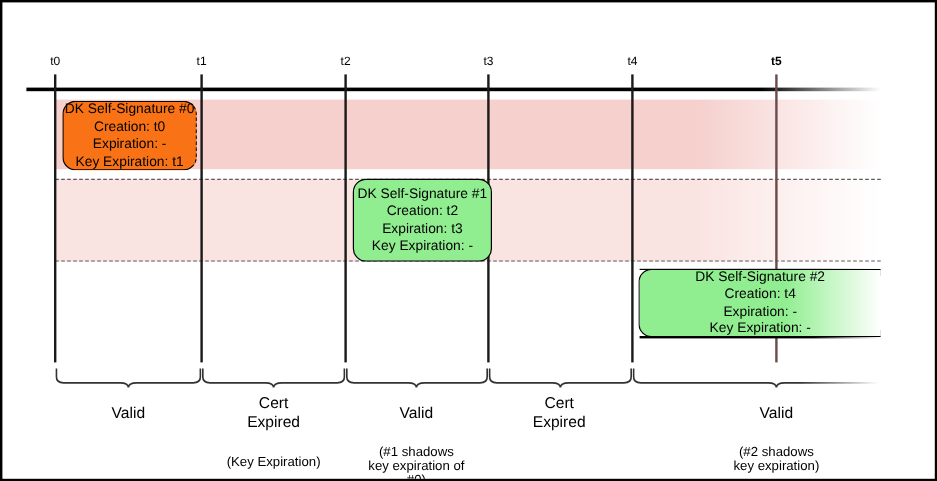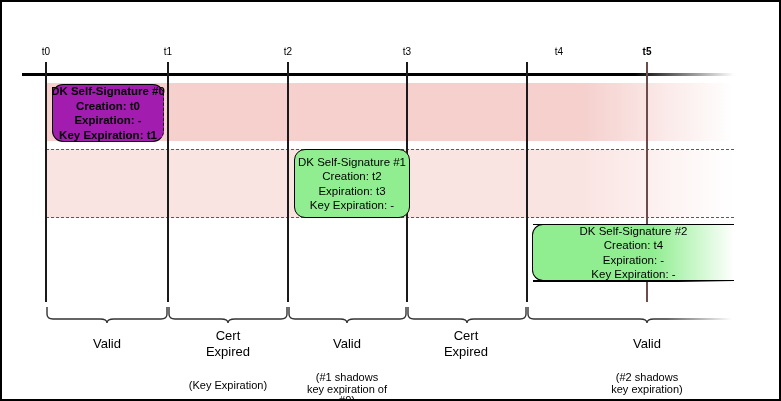--- a/index.html
+++ b/index.html
@@ -76,24 +76,23 @@
     justify-content: center;
     font-size: 11.5px;
     line-height: 14.5px;
     color: #000000;
     text-align: center;
     padding: 4px 8px;
   }
   .sig-box .ln { white-space: nowrap; }
 
   .sig-box-0 {
-    background: #a21caf;
+    background: #f97316;
     border: 1.5px solid #000000;
     border-right-style: dashed;
-    font-weight: bold;
   }
   .sig-box-1 {
     background: #90ee90;
     border: 1.5px solid #000000;
   }
   .sig-box-2 {
     background: linear-gradient(to right,
         #90ee90 0%, #90ee90 60%, rgba(144,238,144,0) 100%);
     border: 1.5px solid #000000;
     border-right: none;
@@ -141,21 +140,21 @@
 <body>
 
 <div id="canvas">
 
   <div class="axis"></div>
 
   <div class="tick-label" style="left:44px;  top:44px;">t0</div>
   <div class="tick-label" style="left:166px; top:44px;">t1</div>
   <div class="tick-label" style="left:286px; top:44px;text-align:center;">t2</div>
   <div class="tick-label" style="left:405px; top:44px;">t3</div>
-  <div class="tick-label" style="left:525px; top:44px;margin-left:32px;">t4</div>
+  <div class="tick-label" style="left:525px; top:44px;">t4</div>
   <div class="tick-label" style="left:645px; top:44px;font-weight:bold;">t5</div>
 
   <div class="band band-0" style="left:44px;  top:81px;  width:688px; height:58px;"></div>
 
   <div class="band band-1 band-dashed-top band-dashed-bot" style="left:44px; top:147px; width:688px; height:69px;"></div>
 
   <div class="tick-line" style="left:43px;  top:60px; height:240px;"></div>
   <div class="tick-line" style="left:165px; top:60px; height:240px;"></div>
   <div class="tick-line" style="left:285px; top:60px; height:240px;"></div>
   <div class="tick-line" style="left:404px; top:60px; height:240px;"></div>

